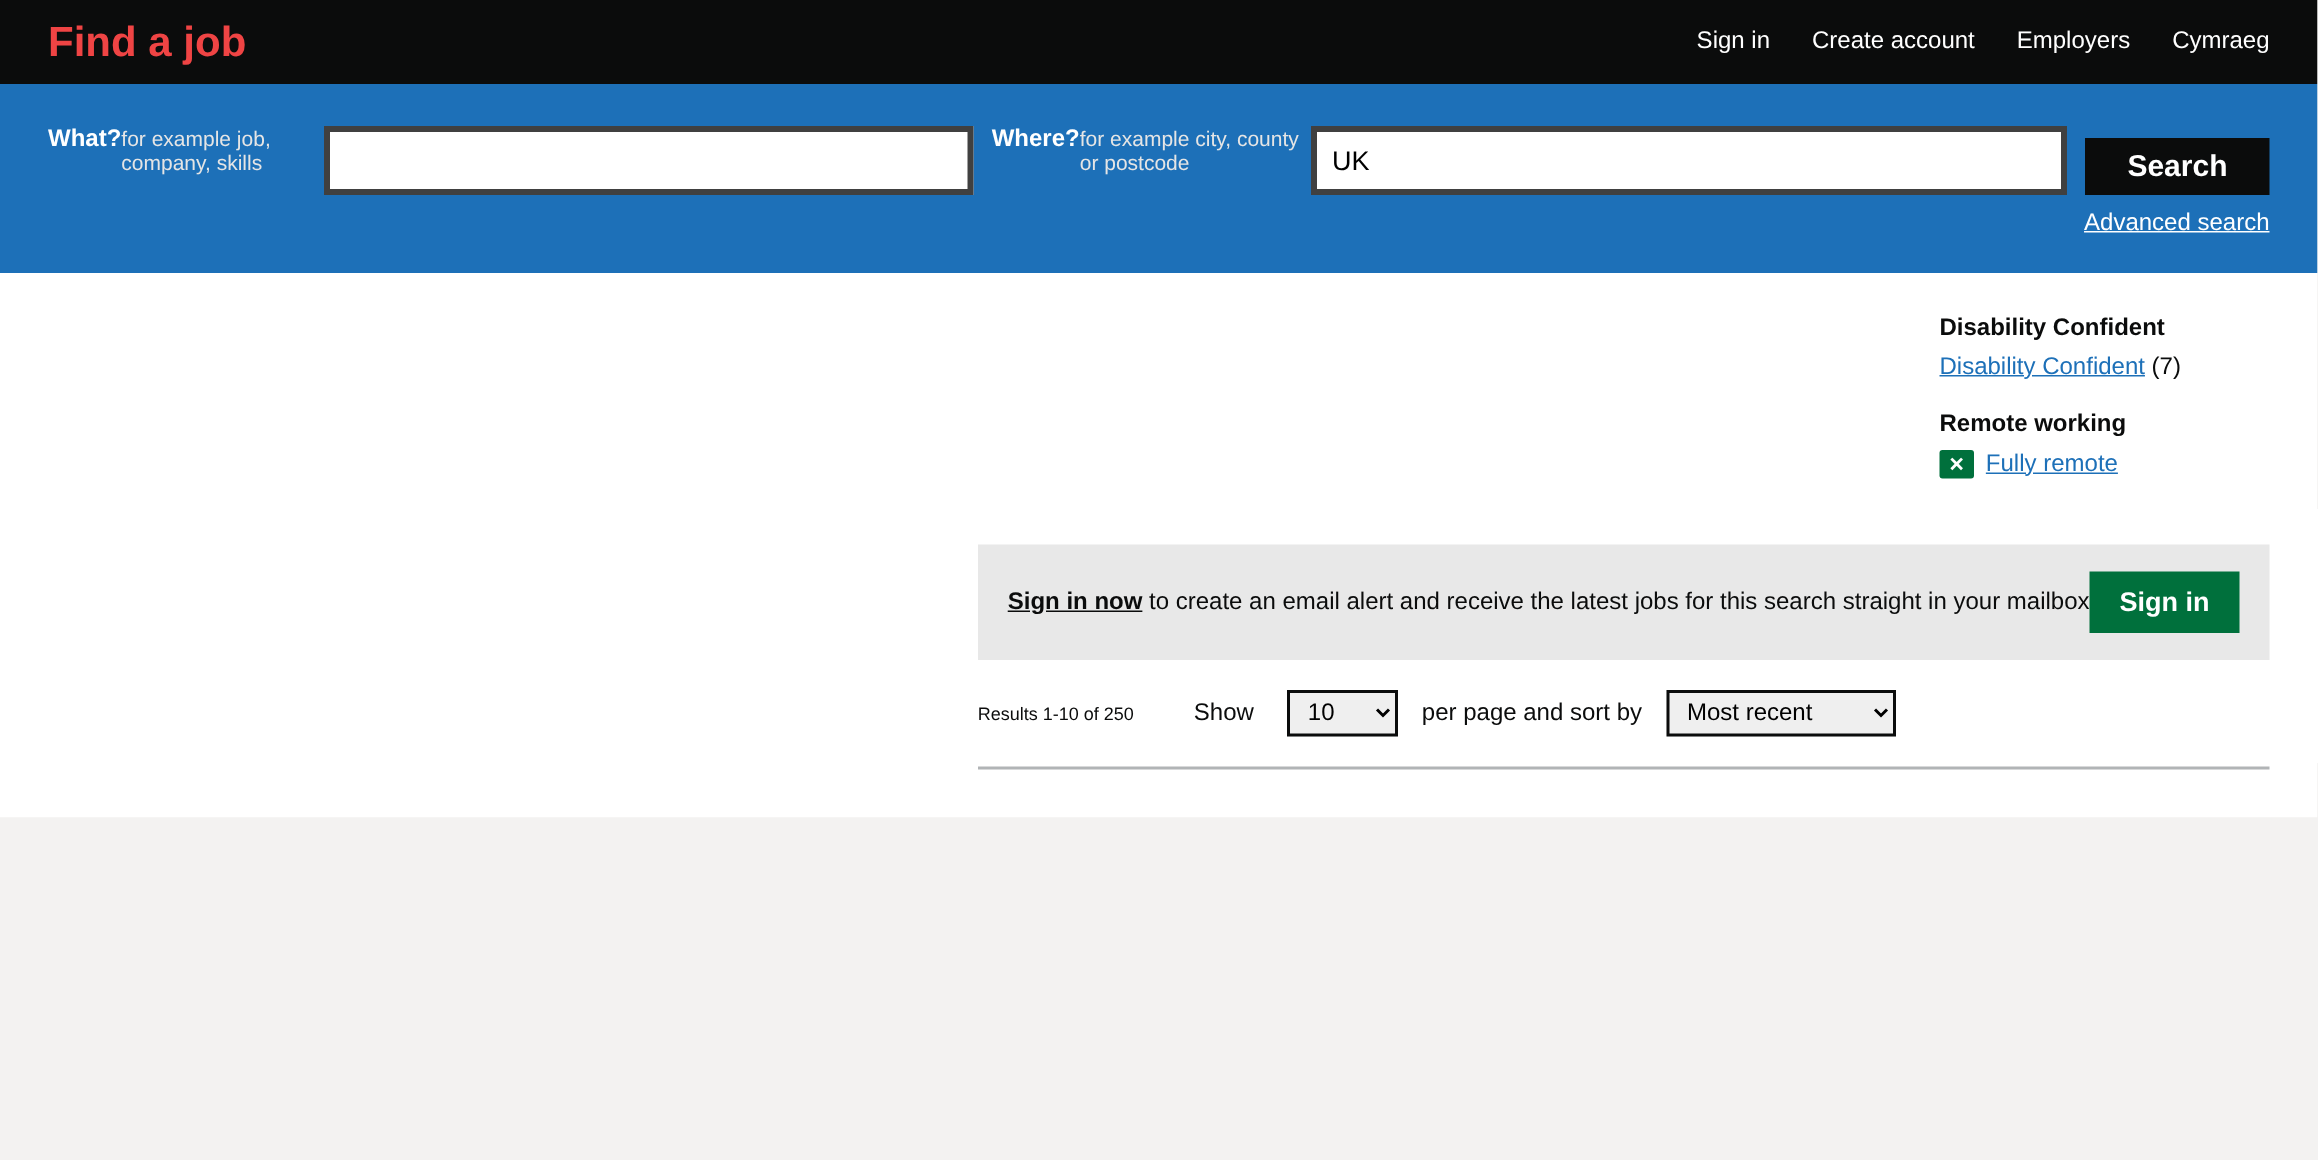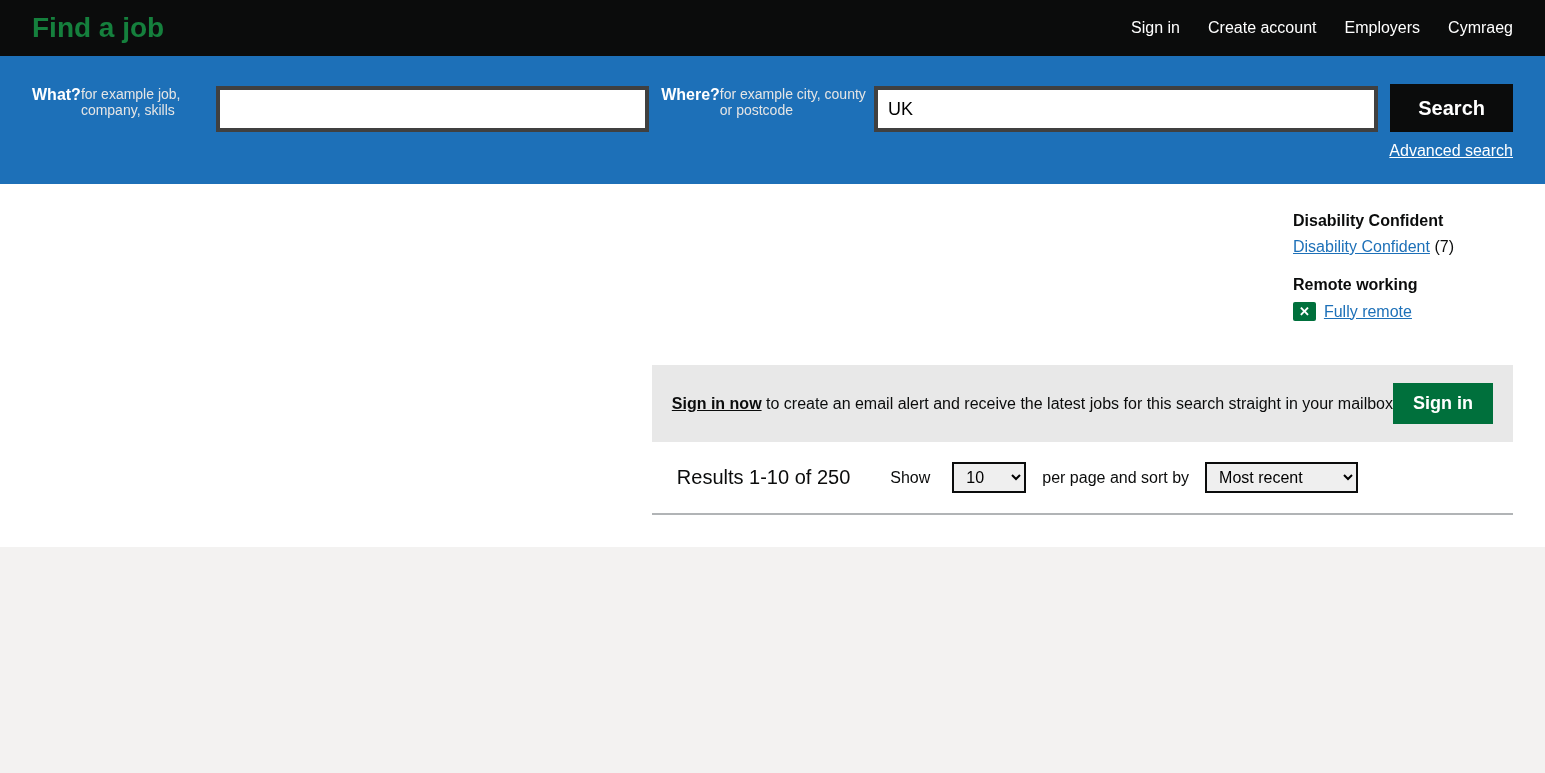--- a/index.html
+++ b/index.html
@@ -7,21 +7,21 @@
 
     
     .header {
       background: #0b0c0c;
       padding: 12px 32px;
       display: flex;
       align-items: center;
       justify-content: space-between;
     }
     .header-title {
-      color: #15803d;
+      color: #ef4444;
       font-size: 28px;
       font-weight: 700;
     }
     .header-nav {
       display: flex;
       gap: 28px;
     }
     .header-nav a {
       color: #ffffff;
       text-decoration: none;
@@ -59,21 +59,21 @@
     }
     .search-input {
       height: 46px;
       border: 4px solid #404040;
       padding: 4px 10px;
       font-size: 18px;
       outline: none;
       width: 100%;
     }
     .search-button {
-      height: 48px;
+      height: 38px;
       background: #0b0c0c;
       color: #ffffff;
       border: none;
       padding: 0 28px;
       font-size: 20px;
       font-weight: 700;
       cursor: pointer;
       white-space: nowrap;
       margin-top: auto;
     }
@@ -175,21 +175,21 @@
 
     
     .results-controls {
       display: flex;
       align-items: center;
       gap: 16px;
       font-size: 16px;
       color: #0b0c0c;
       flex-wrap: wrap;
     }
-    .results-count { font-size: 20px; margin-right: 24px; margin-left: 25px; }
+    .results-count { font-size: 12px; margin-right: 24px; }
     .show-label { margin-right: 6px; }
     .per-page-select {
       border: 2px solid #0b0c0c;
       padding: 4px 24px 4px 8px;
       font-size: 16px;
       appearance: auto;
       cursor: pointer;
     }
     .sort-select {
       border: 2px solid #0b0c0c;

